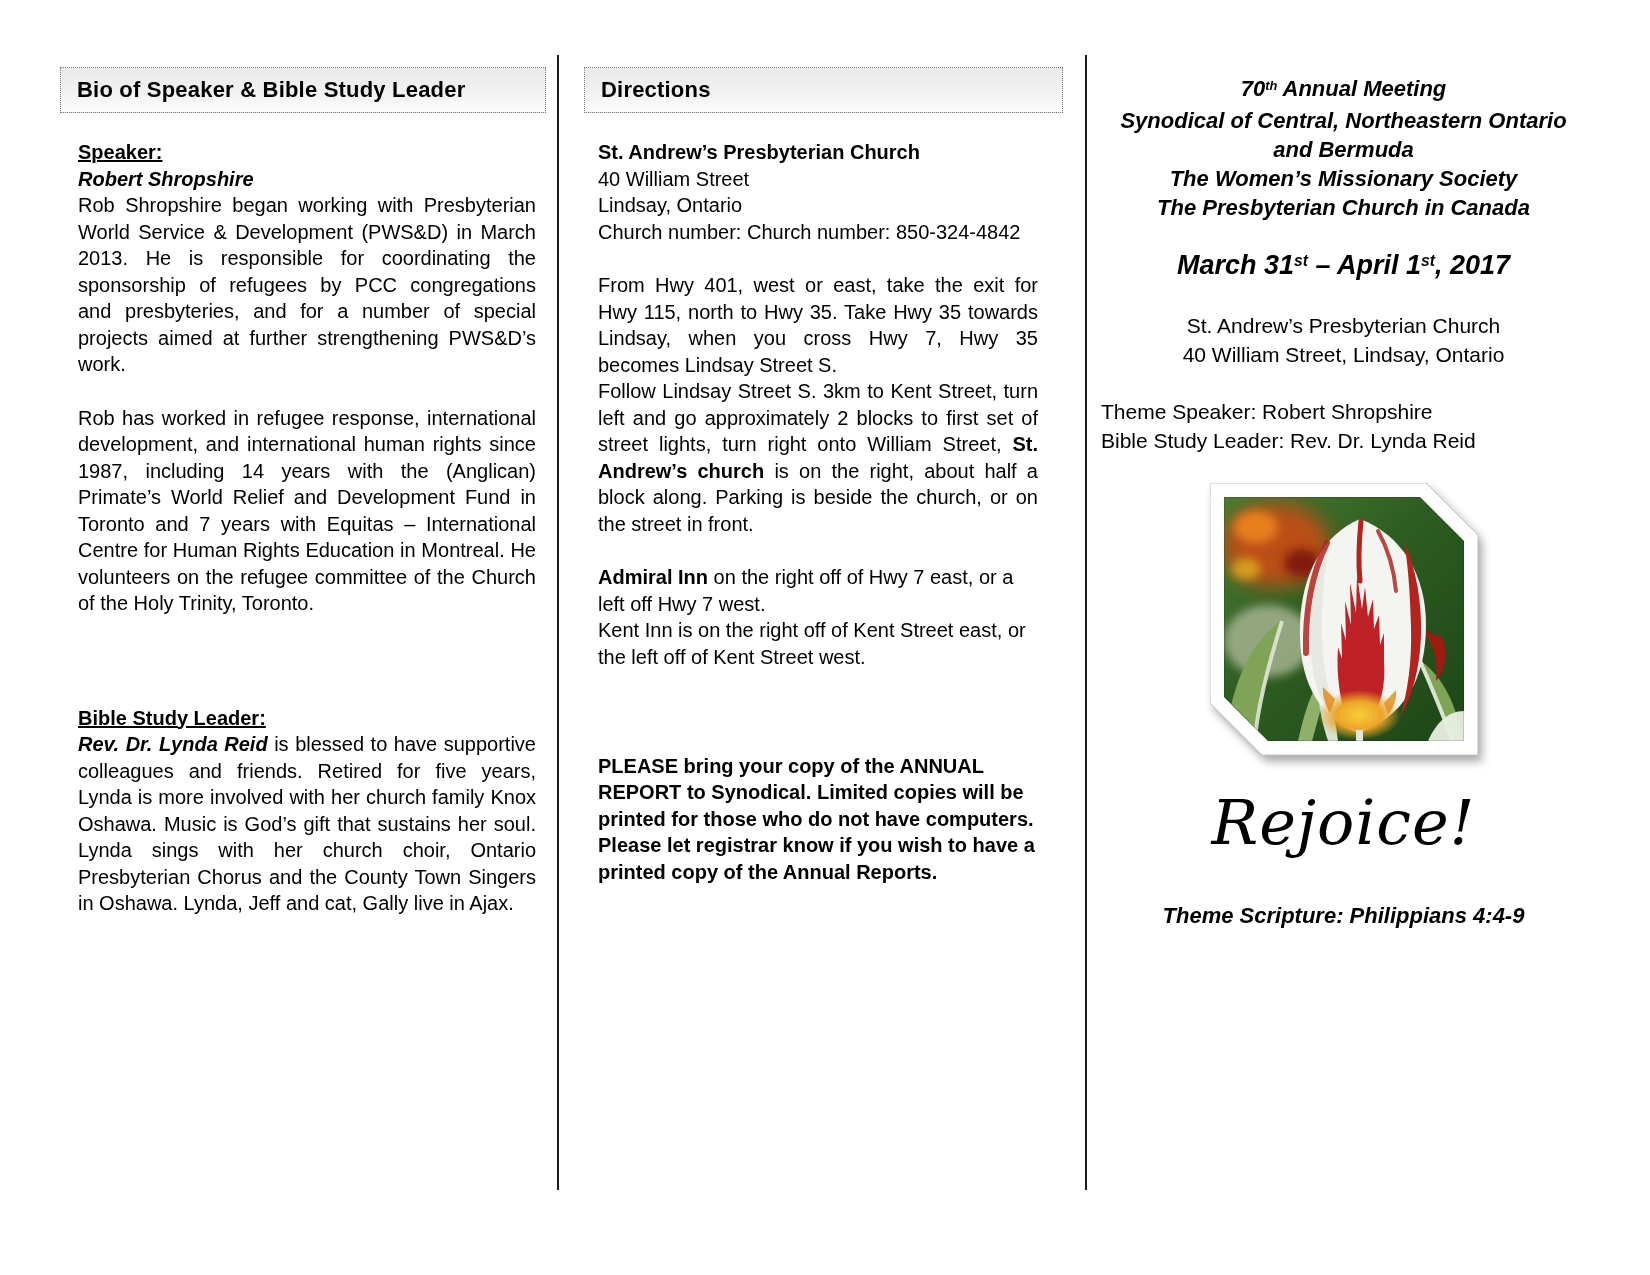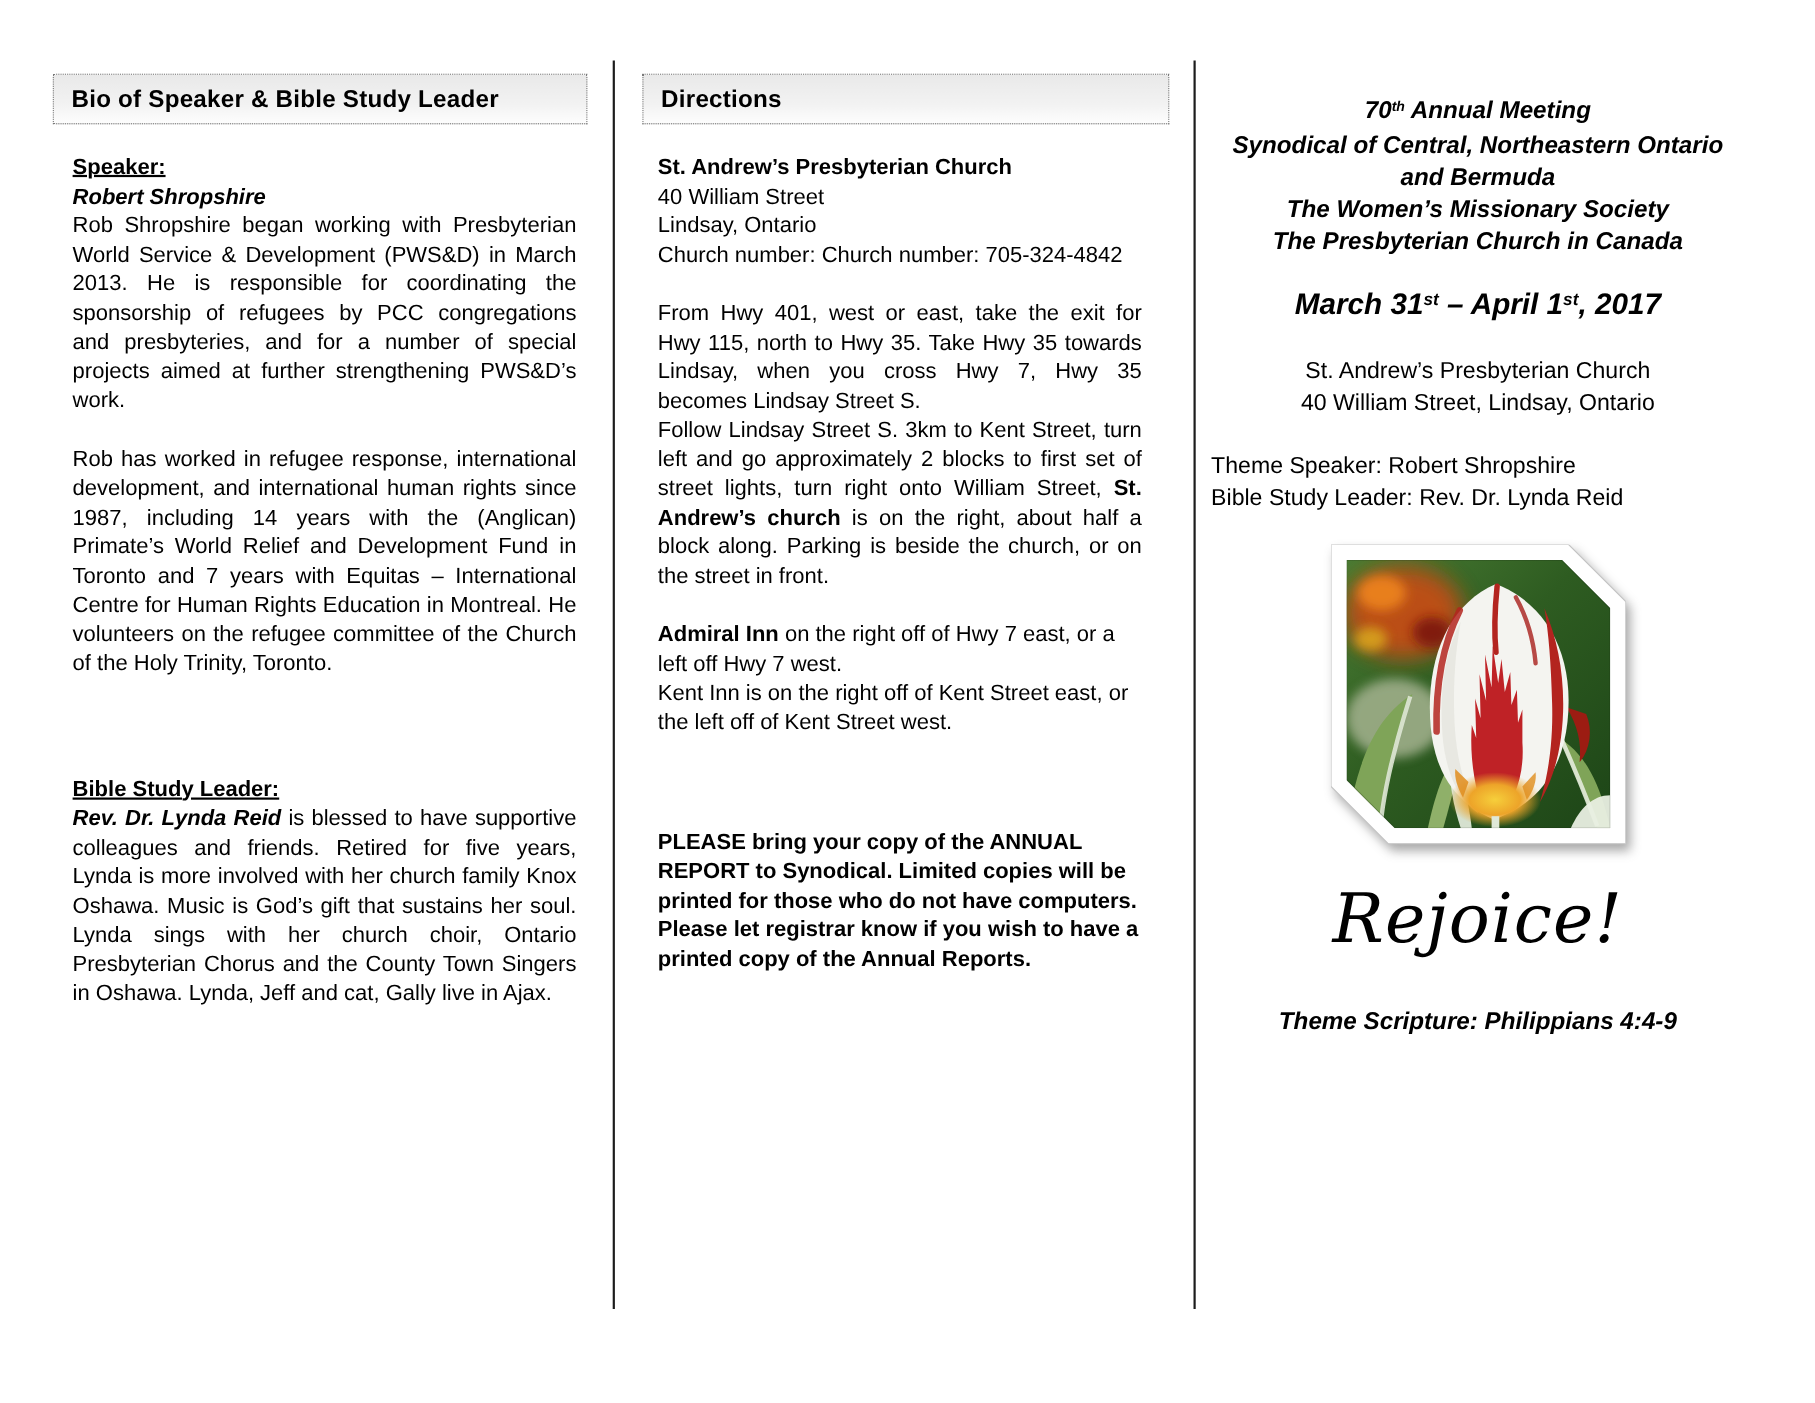--- a/index.html
+++ b/index.html
@@ -6,21 +6,21 @@
   #page {
     position:relative; width:1650px; height:1275px; background:#ffffff;
     font-family:"Liberation Sans", sans-serif; color:#000;
     overflow:hidden;
   }
   .divider { position:absolute; top:55px; width:2px; height:1135px; background:#1c1c1c; }
   #divider1 { left:557px; }
   #divider2 { left:1085px; }
 
   .col { position:absolute; top:67px; }
-  #col1 { left:48px;  width:486px; }
+  #col1 { left:60px;  width:486px; }
   #col2 { left:584px; width:479px; }
   #col3 { left:1085px; width:517px; text-align:center; }
 
   .header-box {
     height:46px; box-sizing:border-box;
     border:1px dotted #7a7a7a;
     background:linear-gradient(180deg,#e9e9e9 0%,#f2f2f2 60%,#fdfdfd 100%);
     display:flex; align-items:center; padding-left:16px;
     font-weight:bold; font-size:22px; letter-spacing:0.2px;
   }
@@ -34,21 +34,21 @@
   .b     { font-weight:bold; }
   .mt    { margin-top:27px; }
   .mt-sm { margin-top:26px; }
   .gap-big { margin-top:88px; }
   .line  { font-size:20px; line-height:26.5px; }
 
   .annual { margin-top:56px; font-weight:bold; width:452px; white-space:pre-wrap; }
   .inns   { width:436px; }
 
   
-  .r-title { margin-top:18px; font-weight:bold; font-style:italic; font-size:22px; line-height:29px; }
+  .r-title { margin-top:7px; font-weight:bold; font-style:italic; font-size:22px; line-height:29px; }
   .r-date  { margin-top:25px; font-weight:bold; font-style:italic; font-size:27px; line-height:36px; }
   .r-venue { margin-top:24px; font-size:21px; line-height:29px; }
   .r-theme { margin-top:28px; font-size:21px; line-height:29px; text-align:left; padding-left:16px; }
   .sup { font-size:0.58em; position:relative; top:-0.5em; }
   .tulip-wrap { margin:28px auto 0 auto; width:268px; height:274px;
                 filter:drop-shadow(4px 6px 5px rgba(60,60,60,0.45)); }
   .rejoice { margin-top:30px; font-family:"DejaVu Serif", serif; font-style:italic;
              font-size:62px; line-height:72px; letter-spacing:1px; }
   .scripture { margin-top:44px; font-weight:bold; font-style:italic; font-size:22px; }
 </style>
@@ -76,21 +76,21 @@
 
   <div id="col2" class="col">
     <div class="header-box">
       <span>Directions</span>
     </div>
     <div class="content2">
       <div class="mt-sm">
         <div class="line b">St. Andrew’s Presbyterian Church</div>
         <div class="line">40 William Street</div>
         <div class="line">Lindsay, Ontario</div>
-        <div class="line">Church number: Church number: 705-324-4842</div>
+        <div class="line">Church number: Church number: 850-324-4842</div>
       </div>
       <p class="just mt">From Hwy 401, west or east, take the exit for Hwy 115, north to Hwy 35. Take Hwy 35 towards Lindsay, when you cross Hwy 7, Hwy 35 becomes Lindsay Street S.</p>
       <p class="just"><span>Follow Lindsay Street S. 3km to Kent Street, turn left and go approximately 2 blocks to first set of street lights, turn right onto William Street, </span><span class="b">St. Andrew’s church</span><span> is on the right, about half a block along. Parking is beside the church, or on the street in front.</span></p>
       <p class="mt inns"><span class="b">Admiral Inn</span><span> on the right off of Hwy 7 east, or a left off Hwy 7 west.</span></p>
       <p class="inns">Kent Inn is on the right off of Kent Street east, or the left off of Kent Street west.</p>
       <p class="annual"><br><span>PLEASE bring your copy of the ANNUAL REPORT to Synodical. Limited copies will be printed for those who do not have computers. Please let registrar know if you wish to have a printed copy of the Annual Reports.</span></p>
     </div>
   </div>
 
   <div id="col3" class="col">

